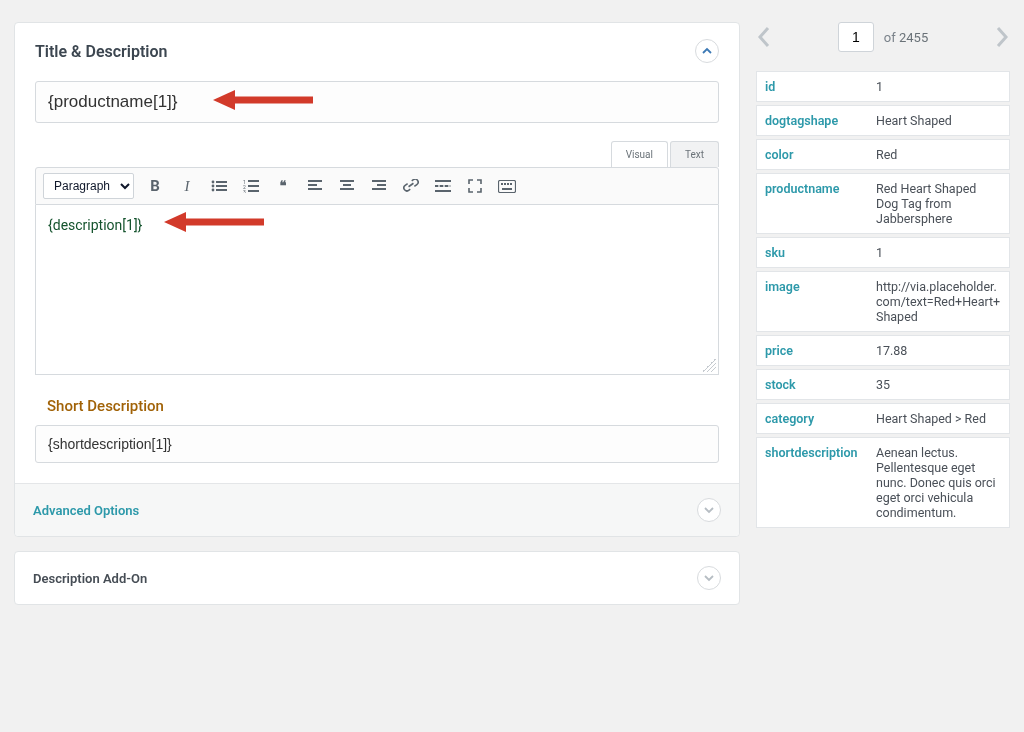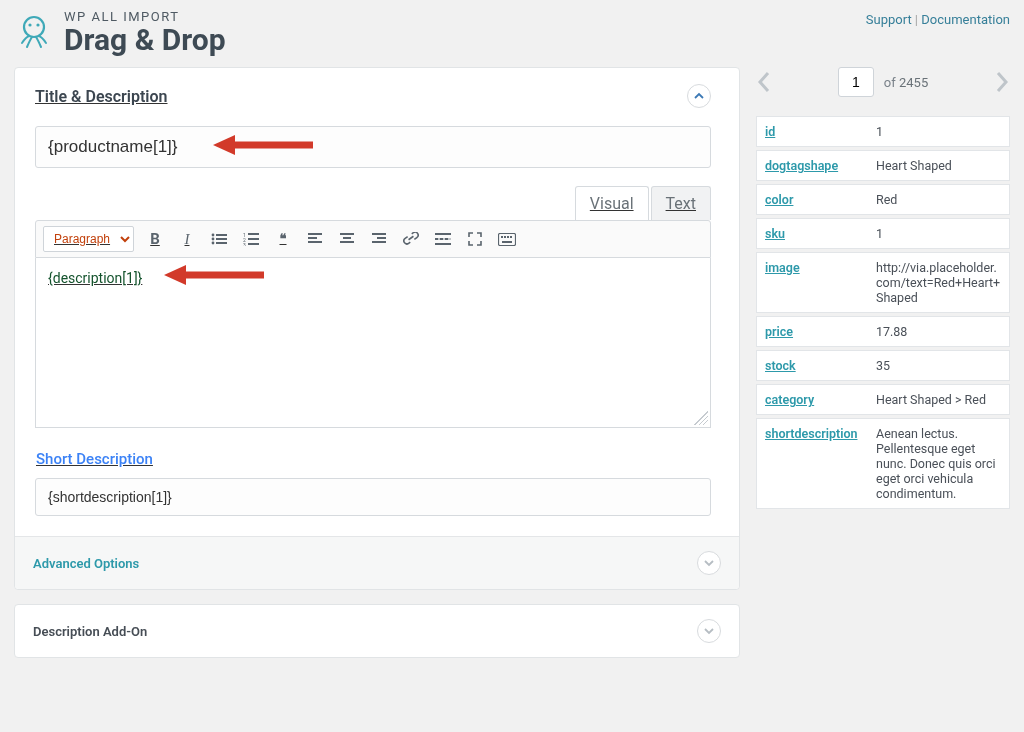--- a/index.html
+++ b/index.html
@@ -57,21 +57,21 @@
   .left-col { flex: 1; }
   .right-col { width: 254px; }
 
   
   .panel {
     background: #fff;
     border: 1px solid #e1e4e6;
     border-radius: 4px;
     margin-bottom: 14px;
   }
-  .panel-body { padding: 16px 28px 20px 20px; text-decoration: underline; }
+  .panel-body { padding: 16px 20px 20px 20px; }
   .panel-header {
     padding: 14px 18px;
     display: flex;
     align-items: center;
     justify-content: space-between;
     font-weight: 600;
     color: #464d55;
   }
   .panel-accent .panel-header { color: #28909e; }
   .panel-footer {
@@ -101,59 +101,59 @@
     width: 100%;
     border: 1px solid #d6dade;
     border-radius: 3px;
     background: #fdfdfd;
     padding: 10px 12px;
     font-size: 17px;
     color: #333;
   }
   .sub-title {
     font-size: 15px;
-    color: #3b82f6;
-    margin: 22px 0 10px 1px;
+    color: #a16207;
+    margin: 22px 0 10px 12px;
     font-weight: 500;
   }
 
   
   .editor-wrap { margin-top: 18px; }
   .editor-tabs {
     display: flex;
     justify-content: flex-end;
     gap: 0;
   }
   .editor-tab {
     padding: 7px 14px;
     border: 1px solid #d6dade;
     border-bottom: none;
     border-radius: 3px 3px 0 0;
     background: #f1f2f3;
     color: #6a7278;
-    font-size: 16px;
+    font-size: 10px;
     margin-left: 2px;
   }
   .editor-tab.active { background: #fff; }
   .editor-toolbar {
     border: 1px solid #d6dade;
     border-radius: 3px 3px 0 0;
     background: #fafafa;
     padding: 5px 7px;
     display: flex;
     align-items: center;
     gap: 10px;
   }
   .format-select {
     border: 1px solid #cfd4d9;
     border-radius: 2px;
     background: #fff;
     padding: 4px 6px;
     font-size: 12px;
-    color: #c2410c;
+    color: #0f172a;
     min-width: 90px;
   }
   .tbtn {
     width: 22px; height: 22px;
     display: inline-flex; align-items: center; justify-content: center;
     color: #5a646d;
     border-radius: 2px;
   }
   .editor-area {
     border: 1px solid #d6dade;
@@ -217,60 +217,40 @@
     border: 1px solid #e2e5e8;
     padding: 7px 8px;
     font-size: 12.5px;
     vertical-align: top;
   }
   .data-table td.key {
     color: #2d99aa;
     font-weight: 600;
     width: 112px;
     border-right: none;
-    text-decoration: underline;
   }
   .data-table td.val {
     color: #4a5058;
     border-left: none;
     word-break: break-word;
   }
   .more-link { color: #2d99aa; font-size: 11px; }
 
   
   .arrow-annot {
     position: absolute;
     pointer-events: none;
   }
 
   svg { display: block; }
 </style>
 </head>
 <body>
 
 <div class="page">
-  <div class="header-row">
-    <div class="brand">
-      <svg width="40" height="40" viewBox="0 0 40 40">
-        <circle cx="20" cy="14" r="10" fill="none" stroke="#3fa9b8" stroke-width="2.2"></circle>
-        <circle cx="16" cy="12" r="1.6" fill="#3fa9b8"></circle>
-        <circle cx="24" cy="12" r="1.6" fill="#3fa9b8"></circle>
-        <path d="M8 30 Q12 24 15 23 M32 30 Q28 24 25 23 M13 34 Q16 27 18 24 M27 34 Q24 27 22 24" fill="none" stroke="#3fa9b8" stroke-width="2" stroke-linecap="round"></path>
-      </svg>
-      <div class="brand-text">
-        <div class="brand-small">WP ALL IMPORT</div>
-        <div class="brand-big">Drag &amp; Drop</div>
-      </div>
-    </div>
-    <div class="top-links">
-      <a href="#">Support</a>
-      |
-      <a href="#">Documentation</a>
-    </div>
-  </div>
 
   <div class="columns">
 
     <div class="left-col">
 
       <div class="panel">
         <div class="panel-body">
           <div style="display:flex;justify-content:space-between;align-items:center;margin-bottom:18px;">
             <div class="section-title">Title &amp; Description</div>
             <div class="chev-btn">
@@ -445,20 +425,24 @@
             </tr>
             <tr>
               <td class="key">dogtagshape</td>
               <td class="val">Heart Shaped</td>
             </tr>
             <tr>
               <td class="key">color</td>
               <td class="val">Red</td>
             </tr>
             <tr>
+              <td class="key">productname</td>
+              <td class="val">Red Heart Shaped Dog Tag from Jabbersphere</td>
+            </tr>
+            <tr>
               <td class="key">sku</td>
               <td class="val">1</td>
             </tr>
             <tr>
               <td class="key">image</td>
               <td class="val">http://via.placeholder.com/text=Red+Heart+Shaped</td>
             </tr>
             <tr>
               <td class="key">price</td>
               <td class="val">17.88</td>

